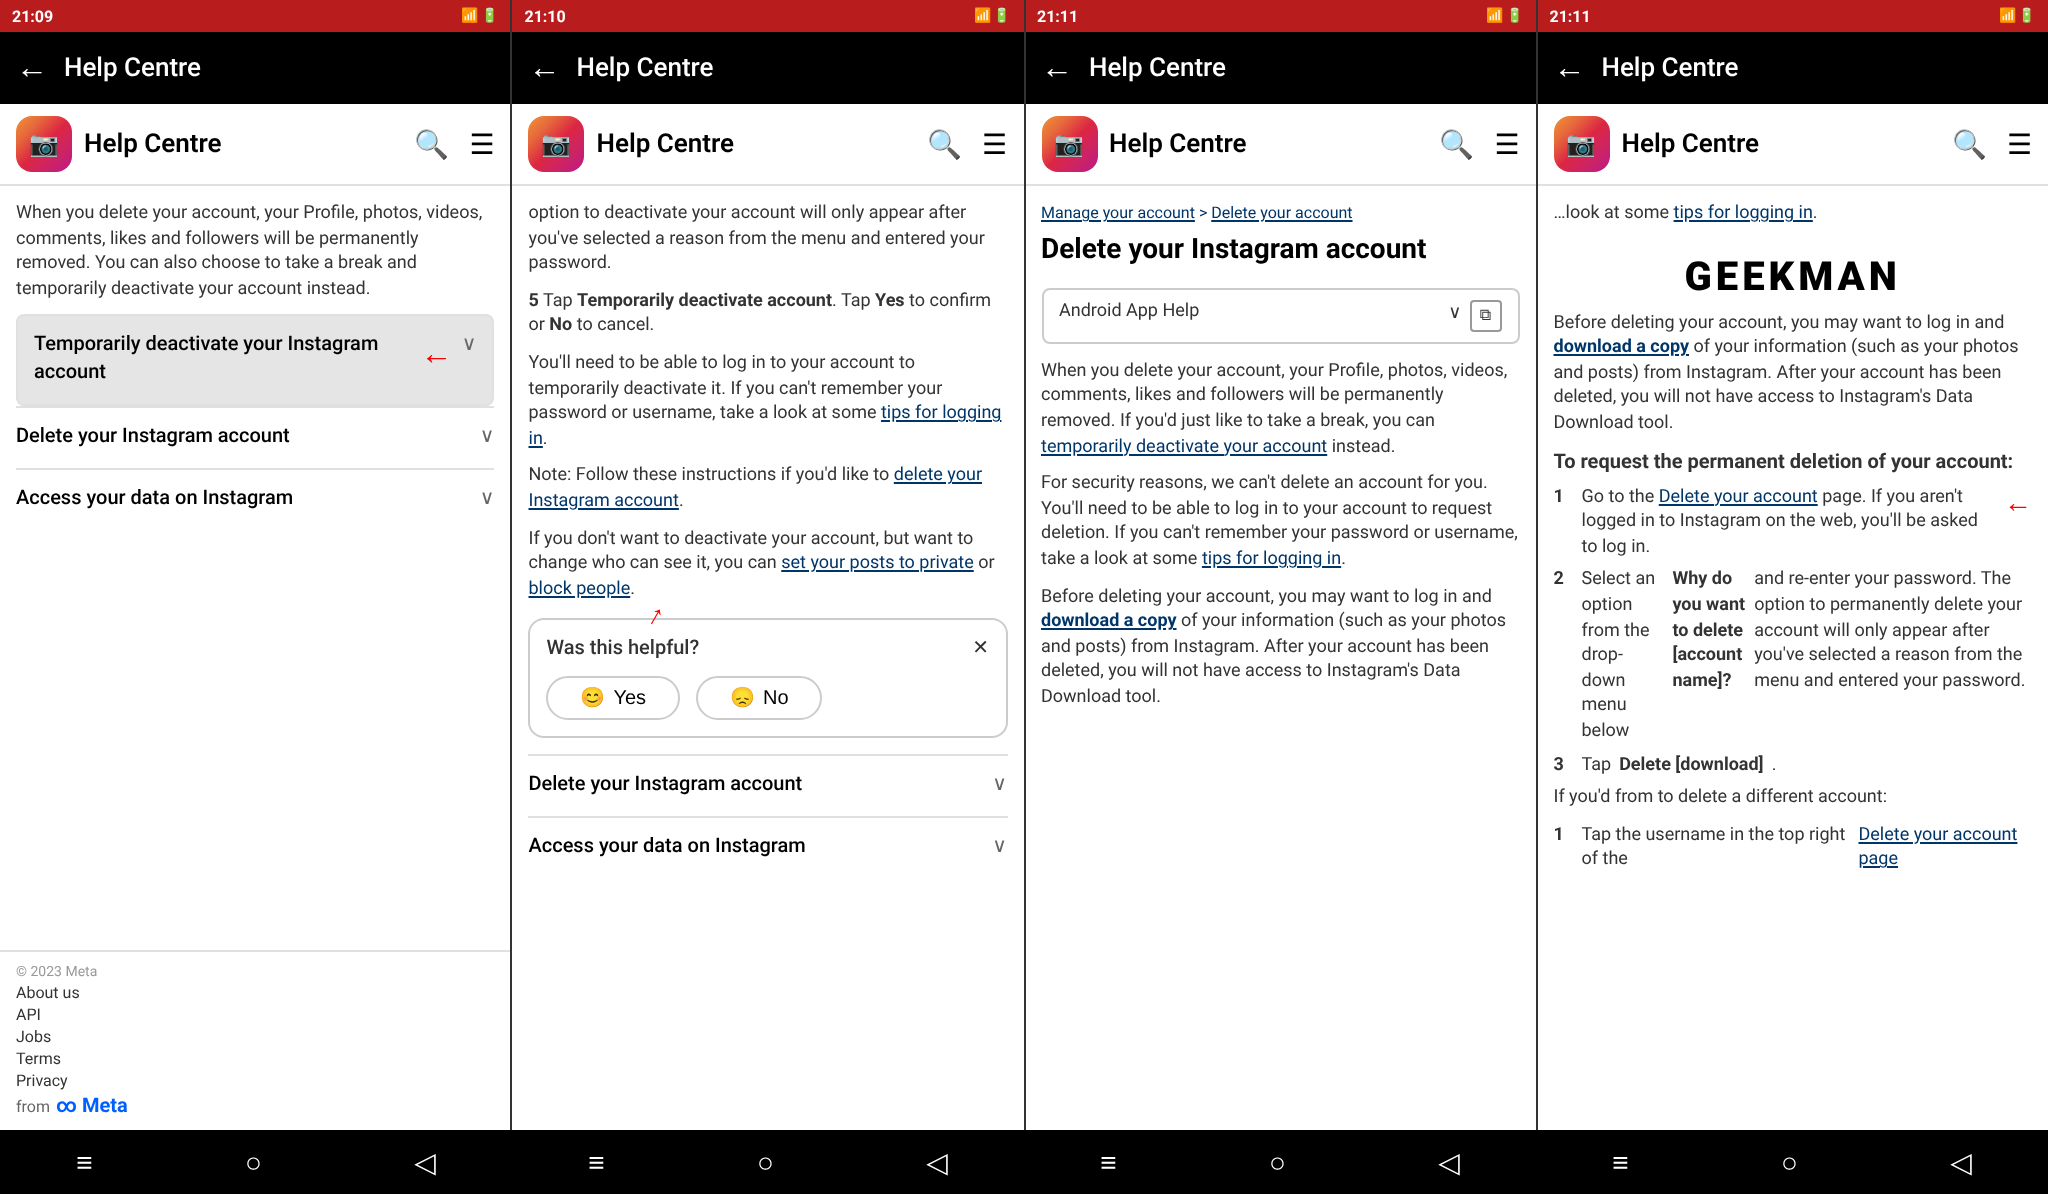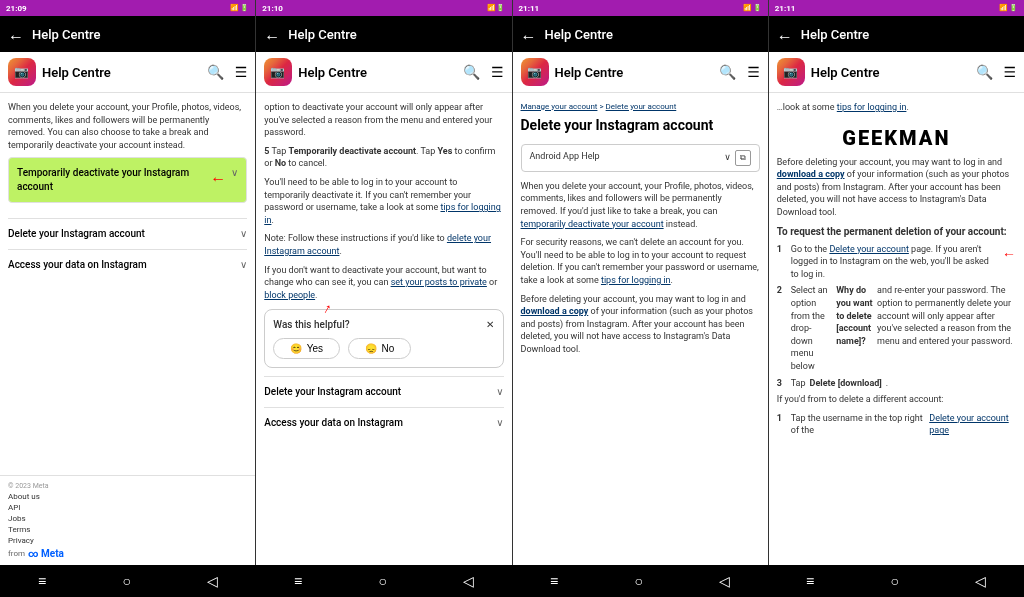--- a/index.html
+++ b/index.html
@@ -25,21 +25,21 @@
       flex-direction: column;
       background: #fff;
       border-right: 1px solid #333;
       overflow: hidden;
     }
 
     .screen:last-child { border-right: none; }
 
     
     .status-bar {
-      background: #a21caf;
+      background: #b91c1c;
       color: #fff;
       display: flex;
       justify-content: space-between;
       align-items: center;
       padding: 2px 6px;
       font-size: 8px;
       height: 16px;
     }
 
     .status-time { font-weight: bold; font-size: 8px; }
@@ -292,21 +292,21 @@
       </div>
       <span class="help-centre-text">Help Centre</span>
       <div class="header-icons">
         <span class="header-icon">🔍</span>
         <span class="header-icon">☰</span>
       </div>
     </div>
     <div class="content">
       <p>When you delete your account, your Profile, photos, videos, comments, likes and followers will be permanently removed. You can also choose to take a break and temporarily deactivate your account instead.</p>
 
-      <div class="section-item active" style="background: #bef264; padding: 8px; border-radius: 4px; border-top: none; border: 1px solid #e0e0e0; margin-bottom: 15px; position: relative;">
+      <div class="section-item active" style="background: #e5e5e5; padding: 8px; border-radius: 4px; border-top: none; border: 1px solid #e0e0e0; margin-bottom: 0; position: relative;">
         <span class="section-item-text">Temporarily deactivate your Instagram account</span>
         <span class="chevron">∨</span>
         <span style="position:absolute; right:20px; color:red; font-size:16px; top:8px;">←</span>
       </div>
 
       <div class="section-item">
         <span class="section-item-text">Delete your Instagram account</span>
         <span class="chevron">∨</span>
       </div>
 

